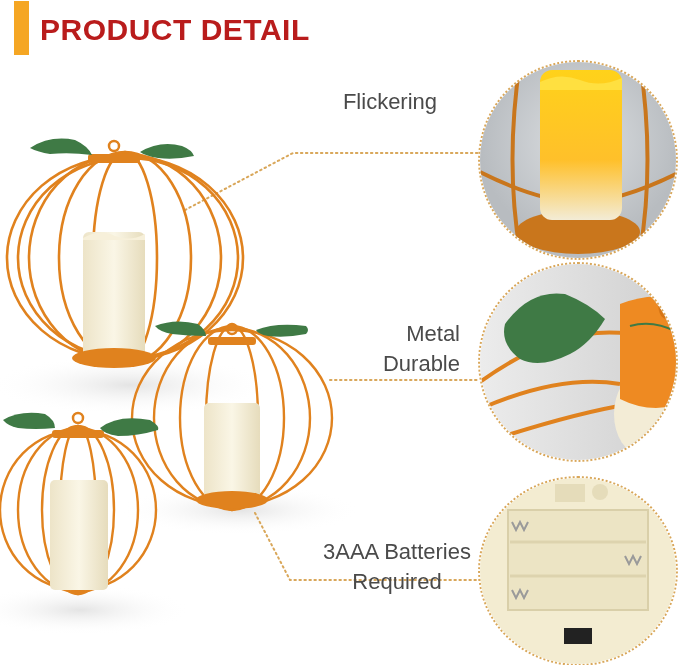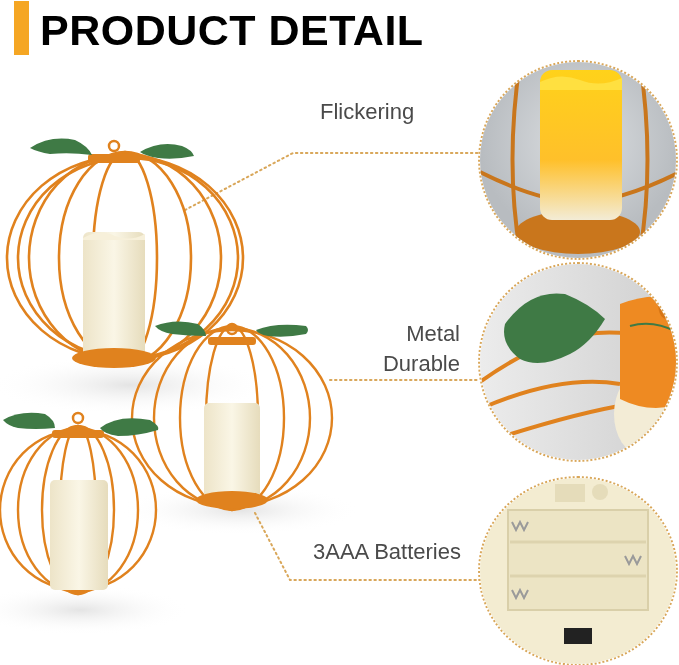--- a/index.html
+++ b/index.html
@@ -1,22 +1,22 @@
 <!DOCTYPE html>
 <html><head>
 <meta charset="utf-8">
 <style>
   html, body { margin: 0; padding: 0; background: #ffffff; }
   body { width: 679px; height: 665px; position: relative; overflow: hidden; font-family: "Liberation Sans", sans-serif; }
   .header-bar { position: absolute; left: 14px; top: 1px; width: 15px; height: 54px; background: #f5a623; }
-  .header-title { position: absolute; left: 40px; top: 4px; font-size: 43px; font-weight: bold; color: #000000; letter-spacing: 0.5px; line-height: 52px; }
+  .header-title { position: absolute; left: 40px; top: 4px; font-size: 30px; font-weight: bold; color: #b91c1c; letter-spacing: 0.5px; line-height: 52px; }
   .label { position: absolute; color: #4a4a4a; font-size: 22px; line-height: 30px; text-align: center; }
-  .lbl-1 { left: 320px; top: 97px; width: 140px; text-align: left; }
+  .lbl-1 { left: 320px; top: 87px; width: 140px; text-align: center; }
   .lbl-2 { left: 340px; top: 319px; width: 120px; text-align: right; }
-  .lbl-3 { left: 292px; top: 537px; width: 190px; }
+  .lbl-3 { left: 302px; top: 537px; width: 190px; }
   .circle { position: absolute; border-radius: 50%; overflow: hidden; border: 2px dotted #d9a75a; box-sizing: border-box; }
   .c1 { left: 478px; top: 60px; width: 200px; height: 200px; }
   .c2 { left: 478px; top: 262px; width: 200px; height: 200px; }
   .c3 { left: 478px; top: 476px; width: 200px; height: 190px; }
   svg.full { position: absolute; left: 0; top: 0; }
 </style>
 </head>
 <body>
 
 <div class="header-bar"></div>
@@ -94,20 +94,21 @@
 
 <div class="label lbl-1">
   <div>Flickering</div>
 </div>
 <div class="label lbl-2">
   <div>Metal</div>
   <div>Durable</div>
 </div>
 <div class="label lbl-3">
   <div>3AAA Batteries</div>
+  <div>Required</div>
 </div>
 
 <div class="circle c1">
   <svg width="200" height="200">
     <defs>
       <radialGradient id="bg1" cx="0.5" cy="0.4">
           <stop offset="0" stop-color="#dcdfe2"></stop>
           <stop offset="1" stop-color="#b8bcc0"></stop>
         </radialGradient>
       <linearGradient id="glow" x1="0" x2="0" y1="0" y2="1">

